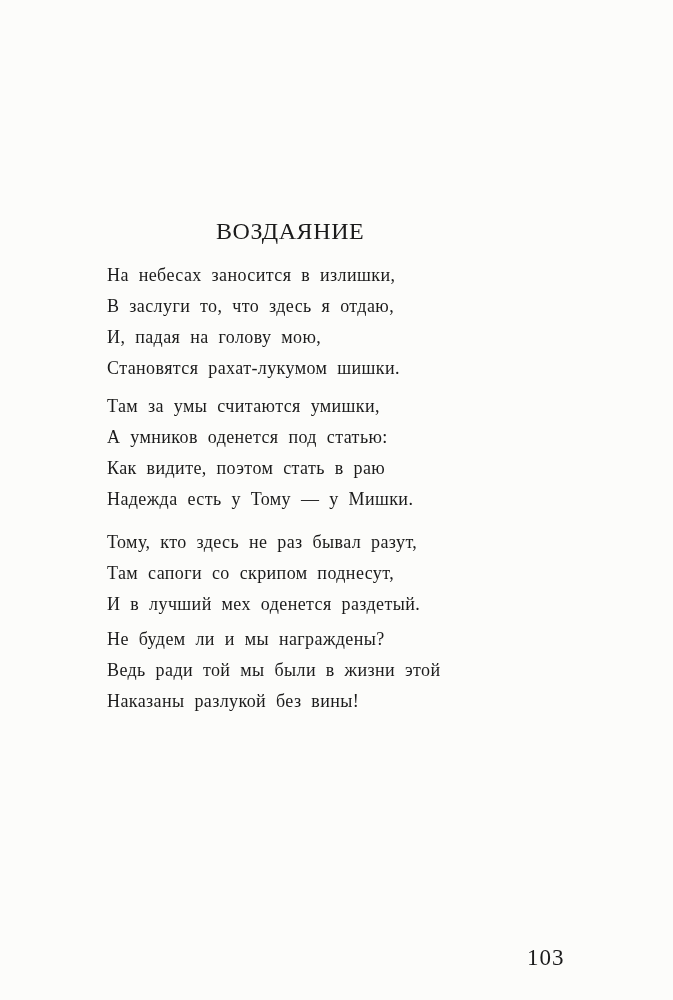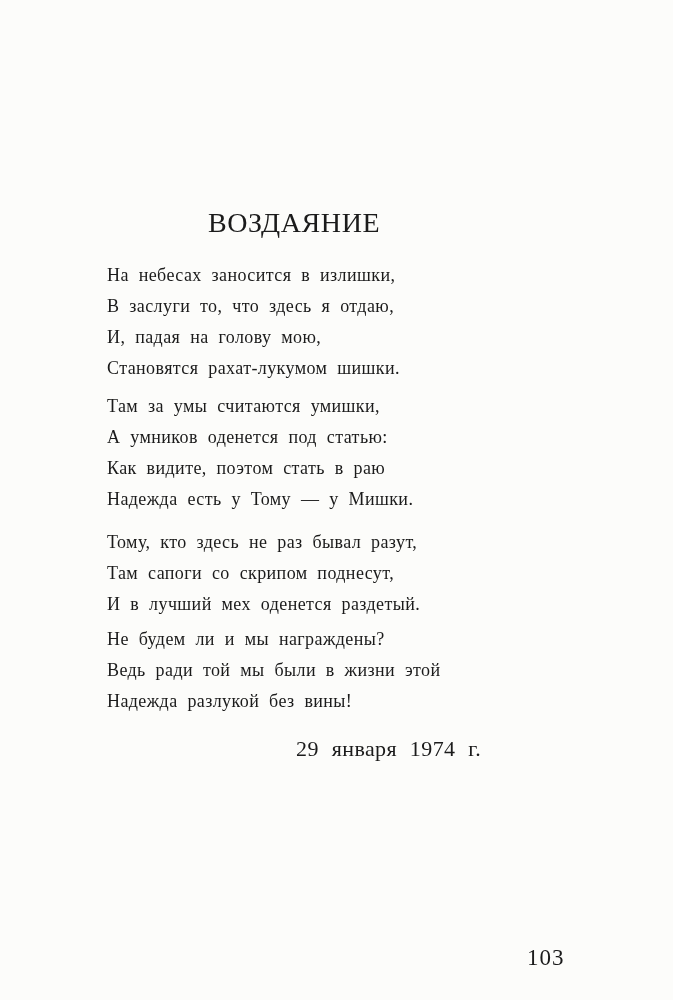--- a/index.html
+++ b/index.html
@@ -14,22 +14,22 @@
     margin: 0 auto;
     background: #fcfcfa;
     color: #1b1b1b;
     font-family: "Liberation Serif", "DejaVu Serif", serif;
     overflow: hidden;
   }
   .poem-title {
     position: absolute;
     left: 200px;
     top: 201px;
-    margin: 8px;
-    font-size: 28px;
+    margin: 16px;
+    font-size: 24px;
     font-weight: 500;
     letter-spacing: 0.6px;
     line-height: 28px;
     white-space: nowrap;
   }
   .stanza {
     position: absolute;
     left: 107px;
   }
   .stanza .line {
@@ -85,20 +85,19 @@
 
   <div class="stanza stanza-3">
     <div class="line">Тому, кто здесь не раз бывал разут,</div>
     <div class="line">Там сапоги со скрипом поднесут,</div>
     <div class="line">И в лучший мех оденется раздетый.</div>
   </div>
 
   <div class="stanza stanza-4">
     <div class="line">Не будем ли и мы награждены?</div>
     <div class="line">Ведь ради той мы были в жизни этой</div>
-    <div class="line">Надежда разлукой без вины!</div>
+    <div class="line">Наказаны разлукой без вины!</div>
   </div>
 
-  <div class="poem-date">29 января 1974 г.</div>
 
   <div class="page-number">103</div>
 
 </div>
 
 </body></html>

